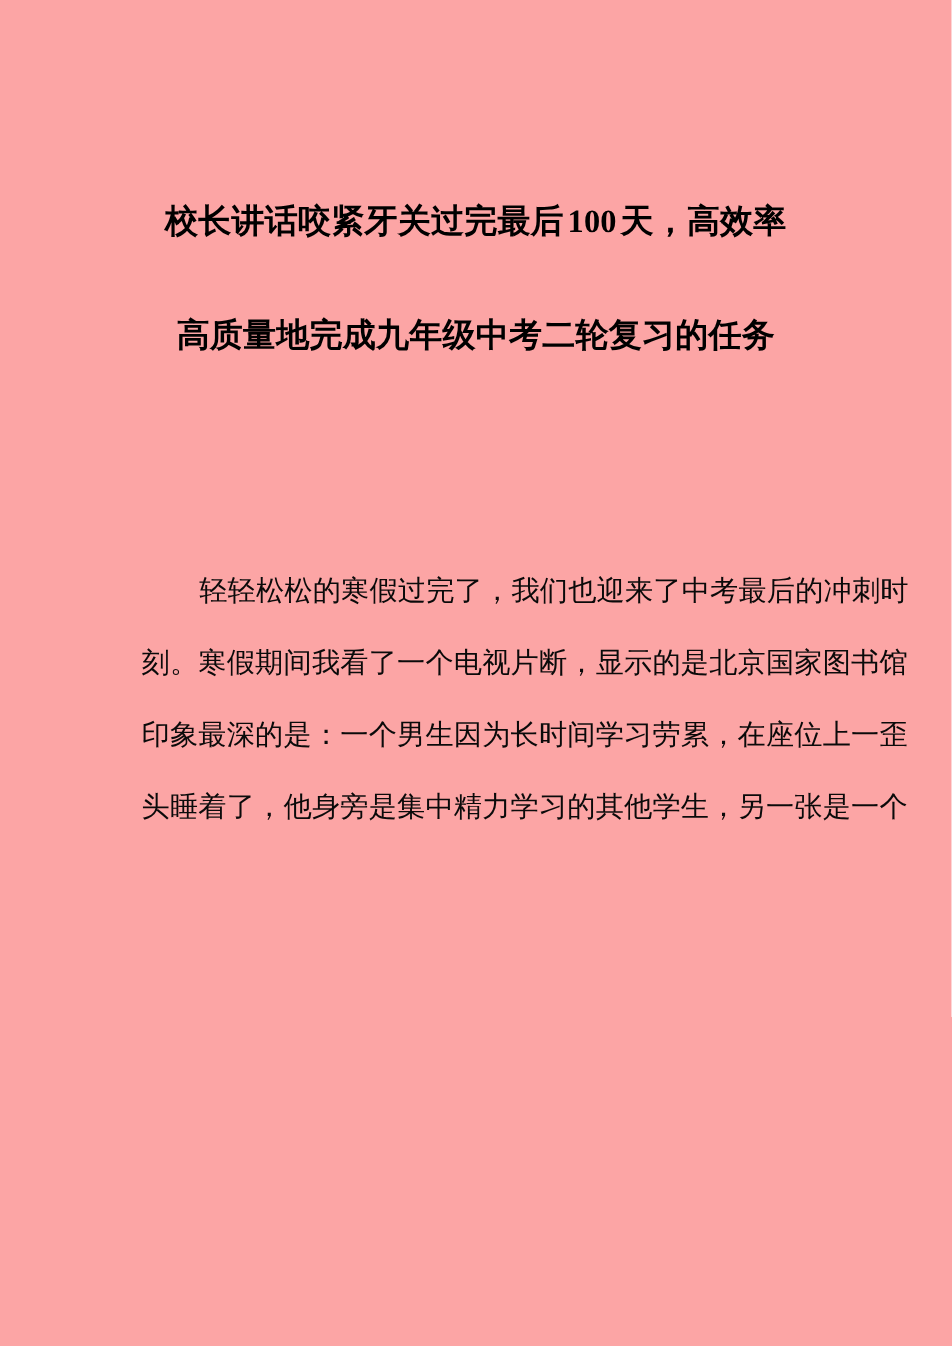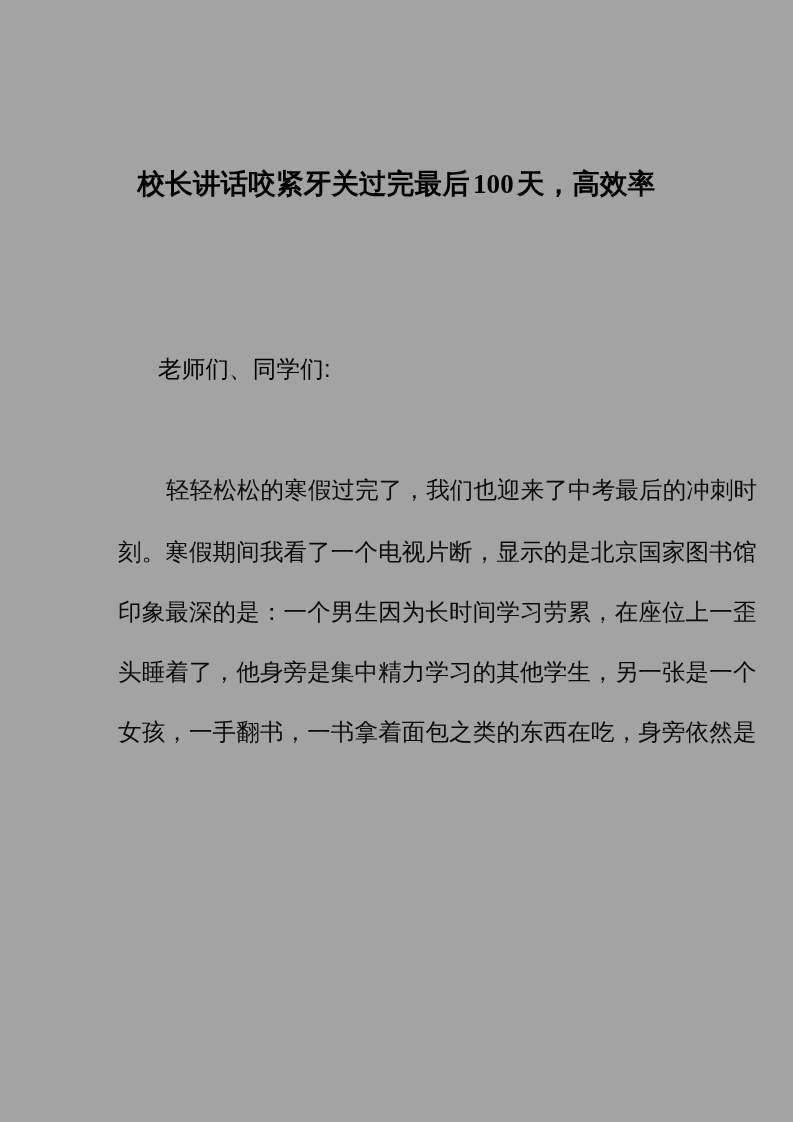--- a/index.html
+++ b/index.html
@@ -5,21 +5,21 @@
   html, body {
     margin: 0;
     padding: 0;
     background: #ffffff;
   }
 
   .page {
     position: relative;
     width: 793px;
     height: 1122px;
-    background: #a3a3a3;
+    background: #fca5a5;
     margin: 0 auto;
     overflow: hidden;
     font-family: "Liberation Sans", "DejaVu Sans", sans-serif;
     color: #000000;
     -webkit-font-smoothing: antialiased;
   }
 
   
   .doc-title {
     position: absolute;
@@ -70,35 +70,33 @@
     display: block;
     height: 60px;
     line-height: 60px;
     font-size: 23.5px;
     letter-spacing: 0.15px;
     white-space: nowrap;
     color: #0a0a0a;
   }
   .body-line.indent {
     text-indent: 48px;
-    font-family: Liberation Mono, monospace;
   }
 </style>
 </head>
 <body>
 
 <div class="page">
 
   <h1 class="doc-title">
     <span class="tline"><span>校长讲话咬紧牙关过完最后</span><span class="title-num">100</span><span>天，高效率</span></span>
+    <span class="tline">高质量地完成九年级中考二轮复习的任务</span>
   </h1>
 
-  <div class="salutation">老师们、同学们:</div>
 
   <div class="body-block">
     <span class="body-line indent">轻轻松松的寒假过完了，我们也迎来了中考最后的冲刺时</span>
     <span class="body-line">刻。寒假期间我看了一个电视片断，显示的是北京国家图书馆</span>
     <span class="body-line">印象最深的是：一个男生因为长时间学习劳累，在座位上一歪</span>
     <span class="body-line">头睡着了，他身旁是集中精力学习的其他学生，另一张是一个</span>
-    <span class="body-line">女孩，一手翻书，一书拿着面包之类的东西在吃，身旁依然是</span>
   </div>
 
 </div>
 
 </body></html>

